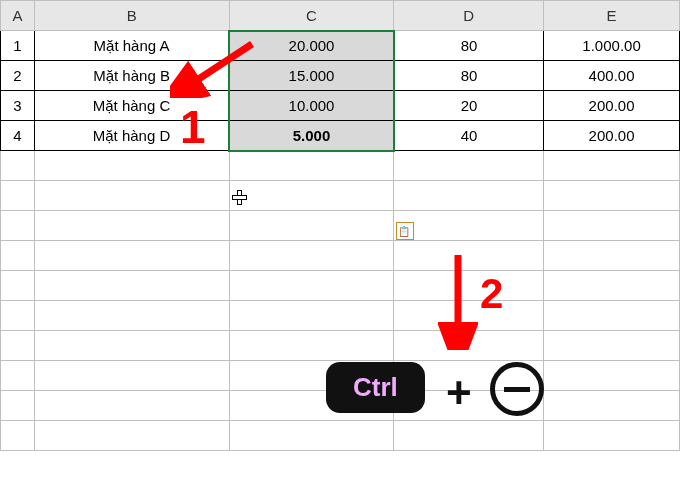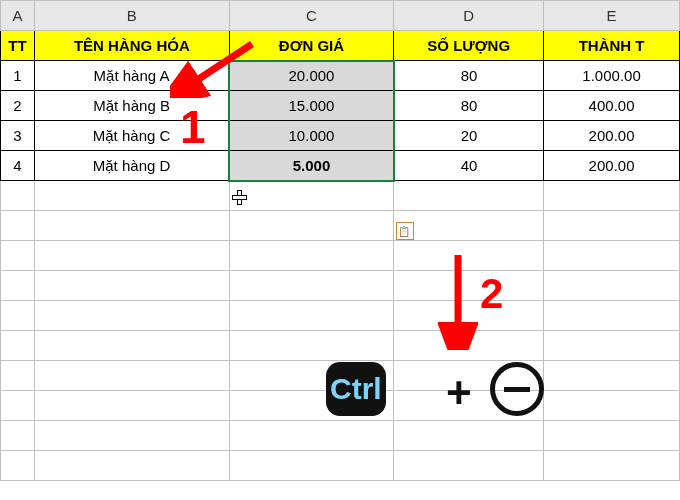--- a/index.html
+++ b/index.html
@@ -78,24 +78,24 @@
   }
   .arrow2 {
     position: absolute;
     left: 438px; top: 250px;
     width: 40px; height: 100px;
   }
   .ctrlkey {
     position: absolute;
     left: 326px; top: 362px;
     background: #111;
-    color: #7dd3fc;
+    color: #f0abfc;
     font-weight: 900;
-    font-size: 30px;
-    padding: 10px 4px;
+    font-size: 26px;
+    padding: 10px 27px;
     border-radius: 14px;
     font-family: Arial, sans-serif;
   }
   .plus {
     position: absolute;
     left: 446px; top: 368px;
     font-size: 44px;
     font-weight: 900;
     color: #111;
   }
@@ -147,27 +147,20 @@
   </colgroup>
   <tbody>
       <tr>
     <td class="colhead">A</td>
     <td class="colhead">B</td>
     <td class="colhead">C</td>
     <td class="colhead">D</td>
     <td class="colhead">E</td>
   </tr>
   <tr>
-    <td class="datacell hdr">TT</td>
-    <td class="datacell hdr">TÊN HÀNG HÓA</td>
-    <td class="datacell hdr">ĐƠN GIÁ</td>
-    <td class="datacell hdr">SỐ LƯỢNG</td>
-    <td class="datacell hdr">THÀNH T</td>
-  </tr>
-  <tr>
     <td class="datacell">1</td>
     <td class="datacell left">Mặt hàng A</td>
     <td class="datacell right sel sel-top sel-left sel-right">20.000</td>
     <td class="datacell">80</td>
     <td class="datacell right">1.000.00</td>
   </tr>
   <tr>
     <td class="datacell">2</td>
     <td class="datacell left">Mặt hàng B</td>
     <td class="datacell right sel sel-left sel-right">15.000</td>

